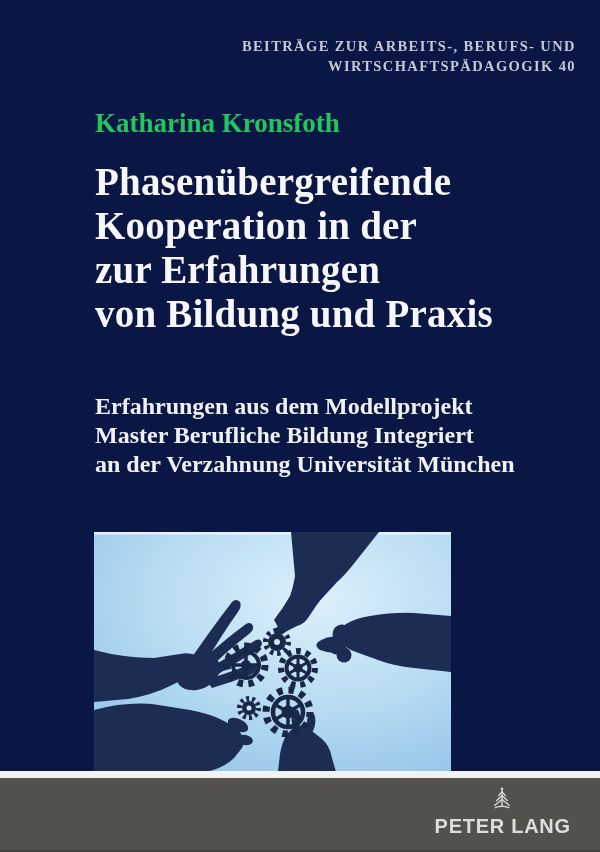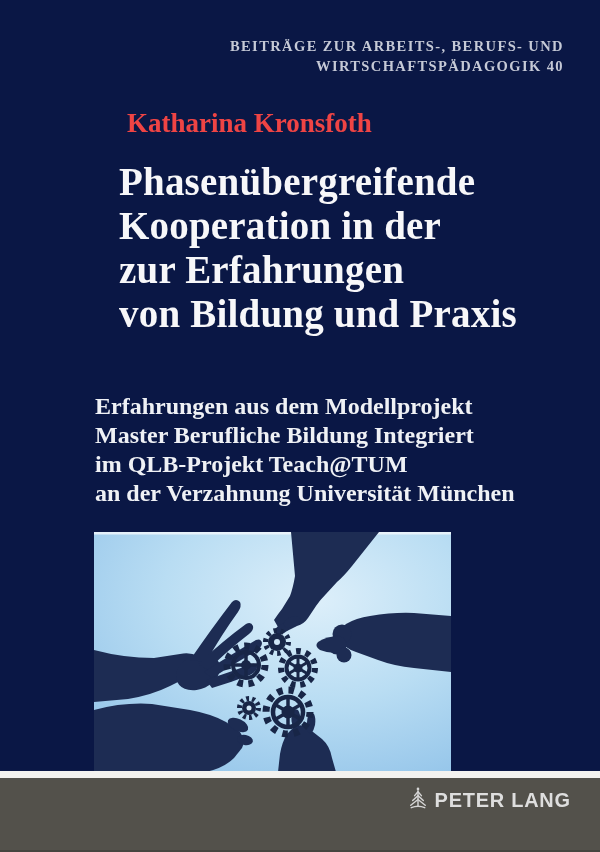--- a/index.html
+++ b/index.html
@@ -9,45 +9,43 @@
     background: #0a1745;
     overflow: hidden;
   }
   .cover {
     position: relative;
     width: 600px; height: 852px;
     background: #0a1745;
   }
   .series {
     position: absolute;
-    top: 36px; right: 36px;
+    top: 36px; right: 24px;
     text-align: right;
     color: #c5c9d6;
     font-size: 14.5px;
     font-weight: 700;
     letter-spacing: 1.4px;
     line-height: 20px;
   }
   .author {
     position: absolute;
     top: 108px; left: 95px;
-    color: #ef4444;
+    color: #22c55e;
     font-size: 27px;
     font-weight: 700;
-    margin-left: 32px;
   }
   .title {
     position: absolute;
     top: 160px; left: 95px;
     color: #f7f7f9;
     font-size: 39px;
     font-weight: 700;
     line-height: 44px;
     letter-spacing: 0.2px;
-    margin-left: 24px;
   }
   .subtitle {
     position: absolute;
     top: 392px; left: 95px;
     color: #eff1f5;
     font-size: 24px;
     font-weight: 700;
     line-height: 29px;
   }
   .photo {
@@ -73,20 +71,21 @@
     content: "";
     position: absolute;
     left: 0; bottom: 0;
     width: 100%; height: 2px;
     background: #45443f;
   }
   .brand {
     position: absolute;
     right: 26px; top: 8px;
     display: flex;
+    flex-direction: column;
     align-items: center;
   }
   .brand-logo { width: 26px; height: 27px; margin-bottom: 1px; }
   .brand-name {
     font-family: "Liberation Sans", sans-serif;
     font-size: 21px;
     font-weight: 700;
     letter-spacing: 0.8px;
     color: #dedede;
     transform: scaleX(0.95);
@@ -108,21 +107,20 @@
   <div class="title">
     <div>Phasenübergreifende</div>
     <div>Kooperation in der</div>
     <div>zur Erfahrungen</div>
     <div>von Bildung und Praxis</div>
   </div>
 
   <div class="subtitle">
     <div>Erfahrungen aus dem Modellprojekt</div>
     <div>Master Berufliche Bildung Integriert</div>
-    <div>im QLB-Projekt Teach@TUM</div>
     <div>an der Verzahnung Universität München</div>
   </div>
 
   <div class="photo">
     <svg viewBox="0 0 357 240" preserveAspectRatio="none">
       <defs>
         <radialGradient id="sky" cx="0.62" cy="0.28" r="0.95">
           <stop offset="0" stop-color="#ddeffa"></stop>
           <stop offset="0.45" stop-color="#b9ddf3"></stop>
           <stop offset="1" stop-color="#8abee7"></stop>

